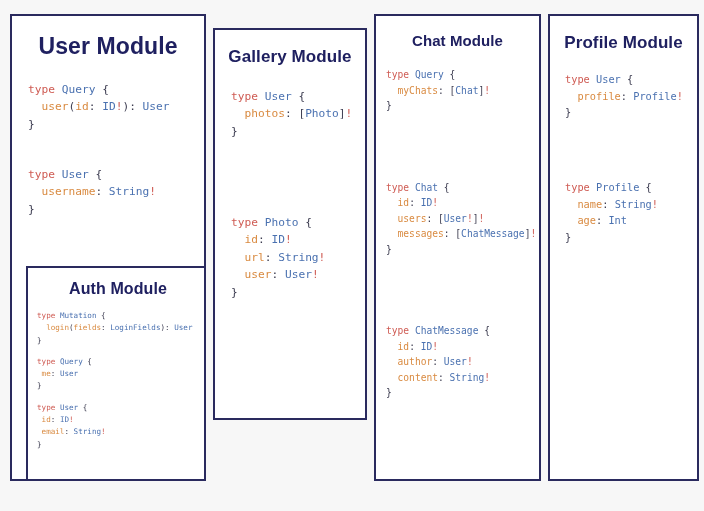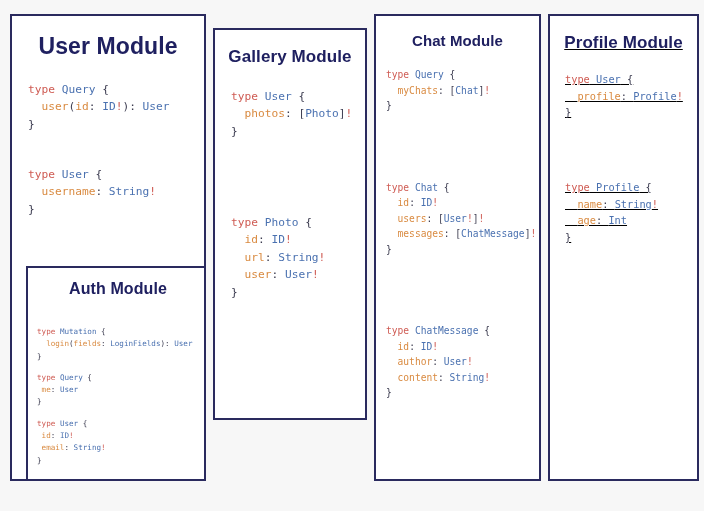--- a/index.html
+++ b/index.html
@@ -51,42 +51,42 @@
   #card-user .module-title { font-size: 23px; margin: 17px 0 0 0; }
   #card-user .code-block   { font-size: 11.2px; margin: 21px 0 0 16px; }
   #card-user .code-gap     { display: block; height: 33px; }
 
   
   #card-auth {
     left: 14px; top: 250px; width: 184px; height: 226px;
     border-width: 2px;
   }
   #card-auth .module-title { font-size: 16px; margin: 12px 0 0 0; }
-  #card-auth .code-block   { font-size: 7.6px; margin: 28px 0 0 9px; line-height: 1.62; }
+  #card-auth .code-block   { font-size: 7.6px; margin: 12px 0 0 9px; line-height: 1.62; }
   #card-auth .code-gap     { display: block; height: 9px; }
 
   
   #card-gallery {
     left: 213px; top: 28px; width: 154px; height: 392px;
   }
   #card-gallery .module-title { font-size: 17px; margin: 17px 0 0 0; }
   #card-gallery .code-block   { font-size: 11.2px; margin: 21px 0 0 16px; }
   #card-gallery .code-gap     { display: block; height: 74px; }
 
   
   #card-chat {
     left: 374px; top: 14px; width: 167px; height: 467px;
   }
   #card-chat .module-title { font-size: 15px; margin: 16px 0 0 0; }
   #card-chat .code-block   { font-size: 9.6px; margin: 18px 0 0 10px; line-height: 1.62; }
   #card-chat .code-gap     { display: block; height: 66px; }
 
   
   #card-profile {
-    left: 548px; top: 14px; width: 151px; height: 467px; text-decoration: underline;
+    left: 548px; top: 14px; width: 151px; height: 467px;
   }
   #card-profile .module-title { font-size: 17px; margin: 17px 0 0 0; }
   #card-profile .code-block   { font-size: 10.3px; margin: 18px 0 0 15px; line-height: 1.62; }
   #card-profile .code-gap     { display: block; height: 58px; }
 </style>
 </head>
 <body>
 
 <div class="board">
 

